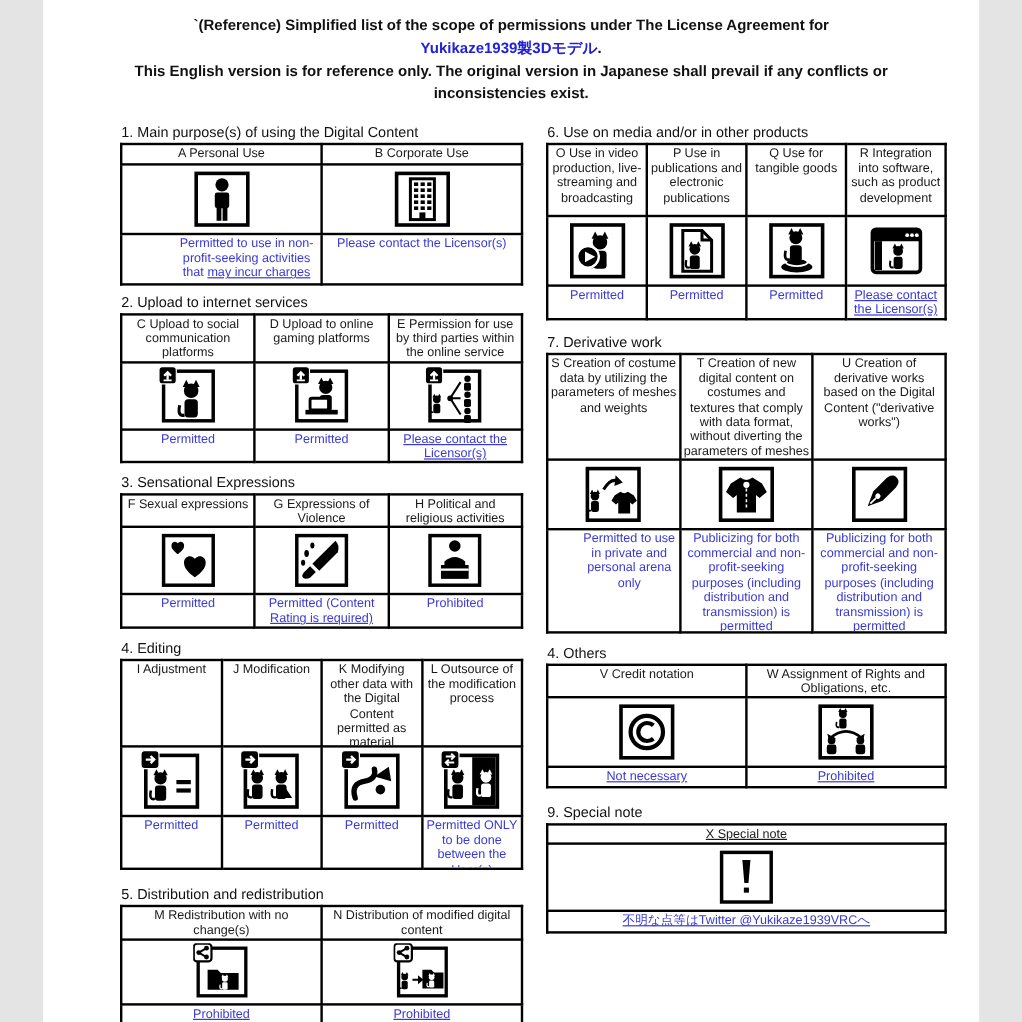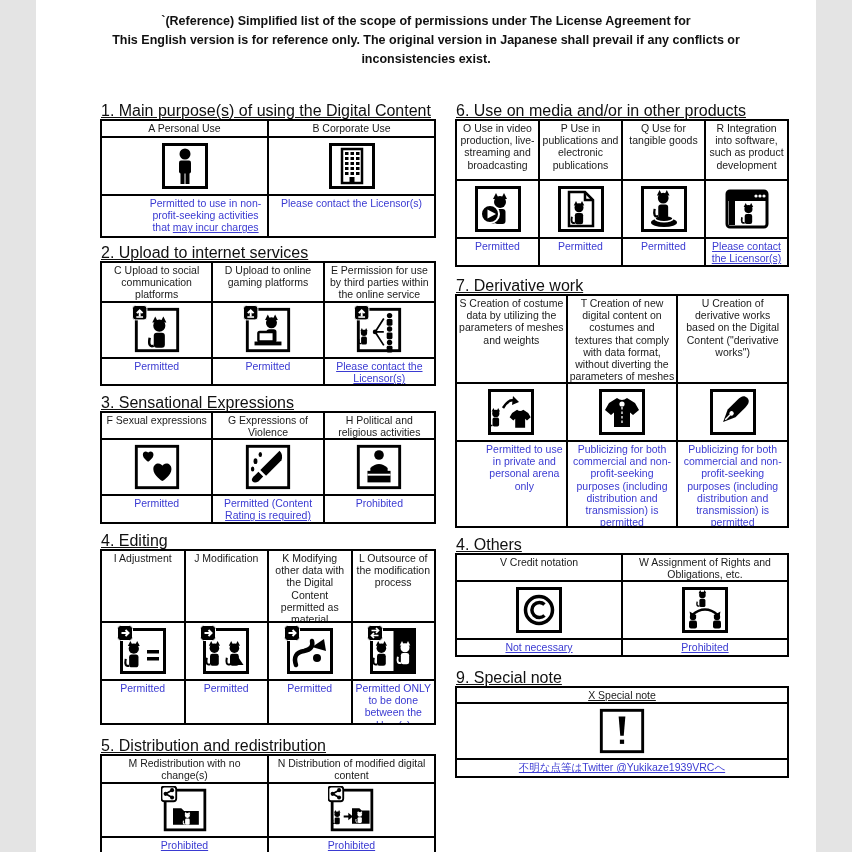--- a/index.html
+++ b/index.html
@@ -8,39 +8,40 @@
   }
   html,body{margin:0;padding:0;}
   body{background:#e4e4e4;font-family:"Liberation Sans",sans-serif;}
   .canvas{position:relative;width:852px;height:852px;margin:0 auto;background:#e4e4e4;overflow:hidden;}
   .page-bg{position:absolute;left:36px;top:0;width:780px;height:852px;background:#ffffff;}
   .doc-header{position:absolute;left:76px;top:12px;width:700px;text-align:center;font-weight:bold;font-size:12.5px;line-height:19px;color:#111;}
   .title-link{color:var(--title-blue);text-decoration:none;cursor:pointer;}
   .col{position:absolute;}
   #col-left{left:100px;top:104px;width:336px;}
   #col-right{left:455px;top:104px;width:334px;}
-  .sec-title{font-size:16px;line-height:13px;color:#111;margin:0 0 2px 1px;text-decoration:underline;}
+  .sec-title{font-size:12px;line-height:13px;color:#111;margin:0 0 2px 1px;}
   table.perm{border-collapse:collapse;width:100%;table-layout:fixed;background:#fff;border:2px solid #000;}
   table.perm td{border:2px solid #000;padding:0;vertical-align:top;}
   .hwrap{overflow:hidden;box-sizing:border-box;padding:1px 2px;text-align:center;font-size:10.5px;line-height:12.2px;color:#1a1a1a;}
   .iwrap{overflow:hidden;display:flex;align-items:center;justify-content:center;}
   .swrap{overflow:hidden;box-sizing:border-box;padding:1px 2px;text-align:center;font-size:10.5px;line-height:12.2px;color:var(--status-blue);}
   .u{text-decoration:underline;}
   .status-part{cursor:default;}
   .status-part.u{cursor:pointer;}
   .icon{display:inline-flex;}
 </style>
 </head>
 <body>
 
 <div class="canvas">
   <div class="page-bg"></div>
 
   <div class="doc-header">
     <div>`(Reference) Simplified list of the scope of permissions under The License Agreement for</div>
+    <div><a class="title-link">Yukikaze1939製3Dモデル</a><span>.</span></div>
     <div>This English version is for reference only. The original version in Japanese shall prevail if any conflicts or inconsistencies exist.</div>
   </div>
 
   <div class="col" id="col-left">
       <div style="margin-bottom: 8px;">
         <div class="sec-title">1. Main purpose(s) of using the Digital Content</div>
         <table class="perm">
           <tbody>
             <tr>
               <td>

